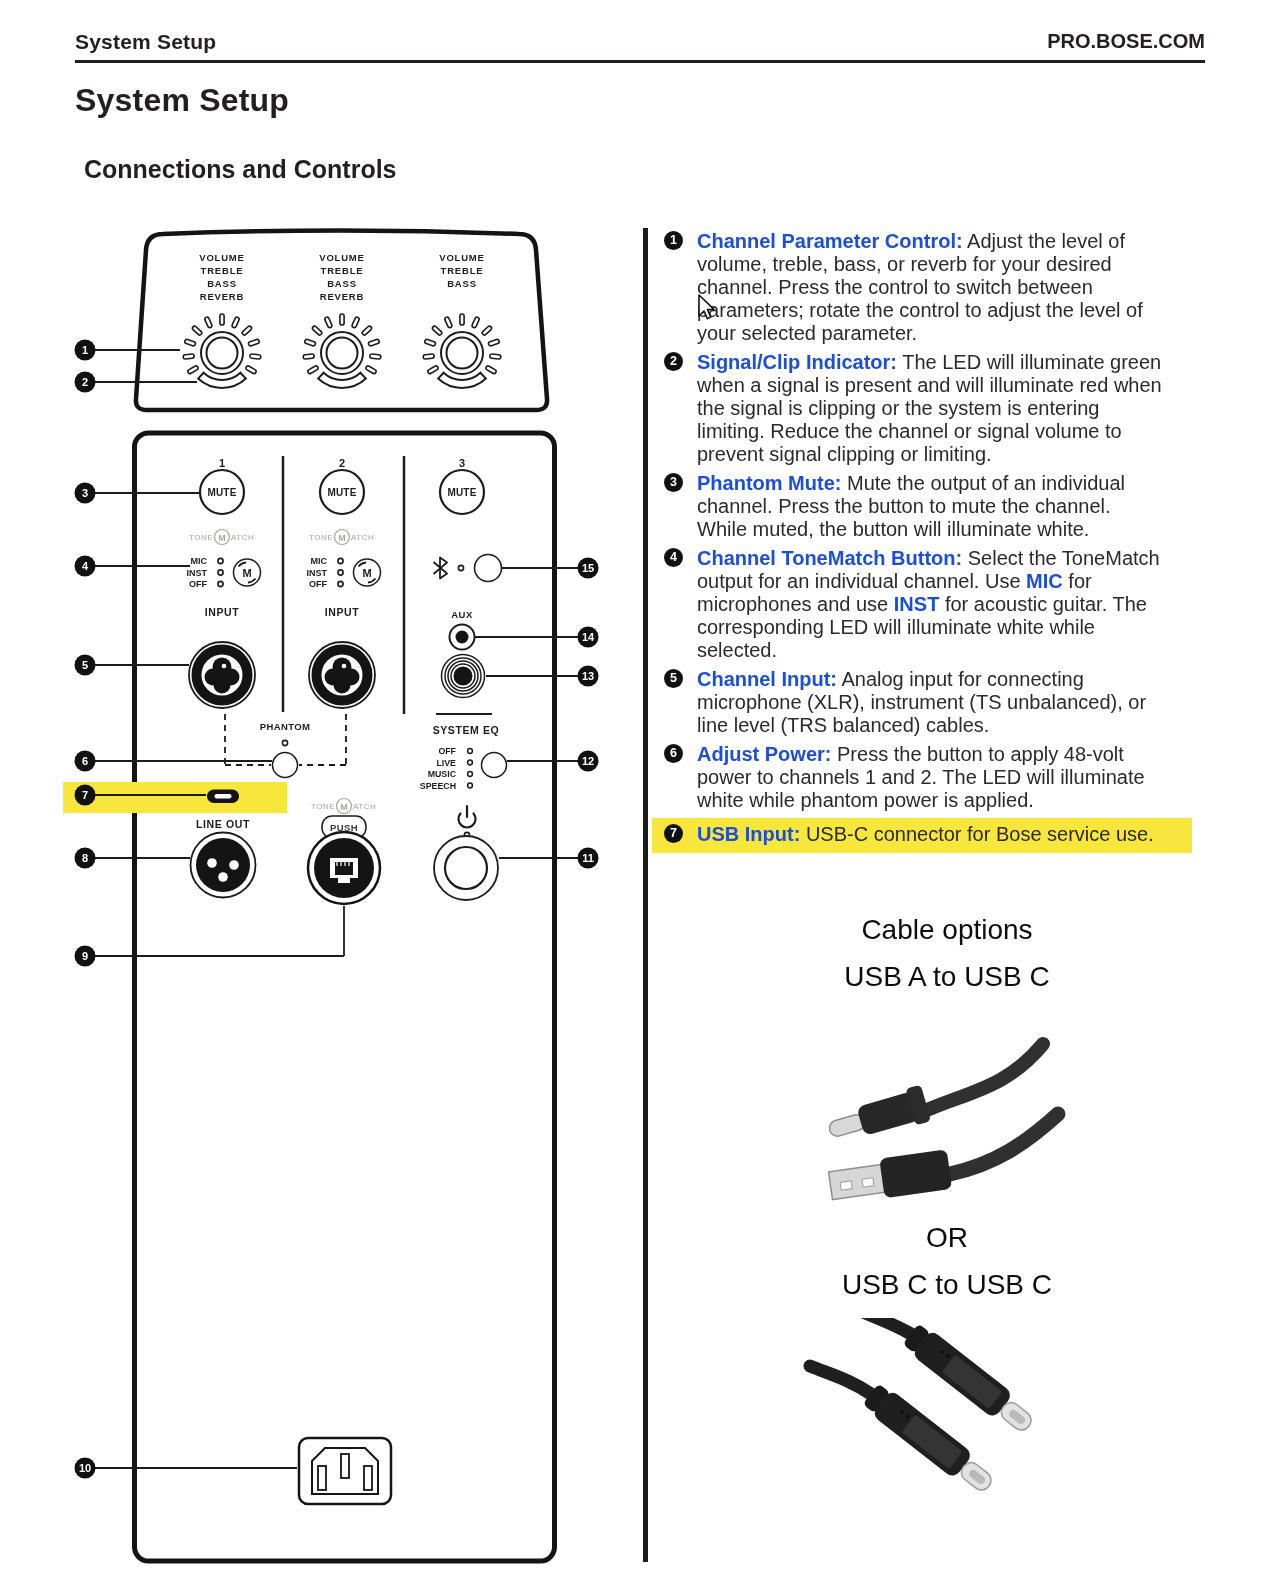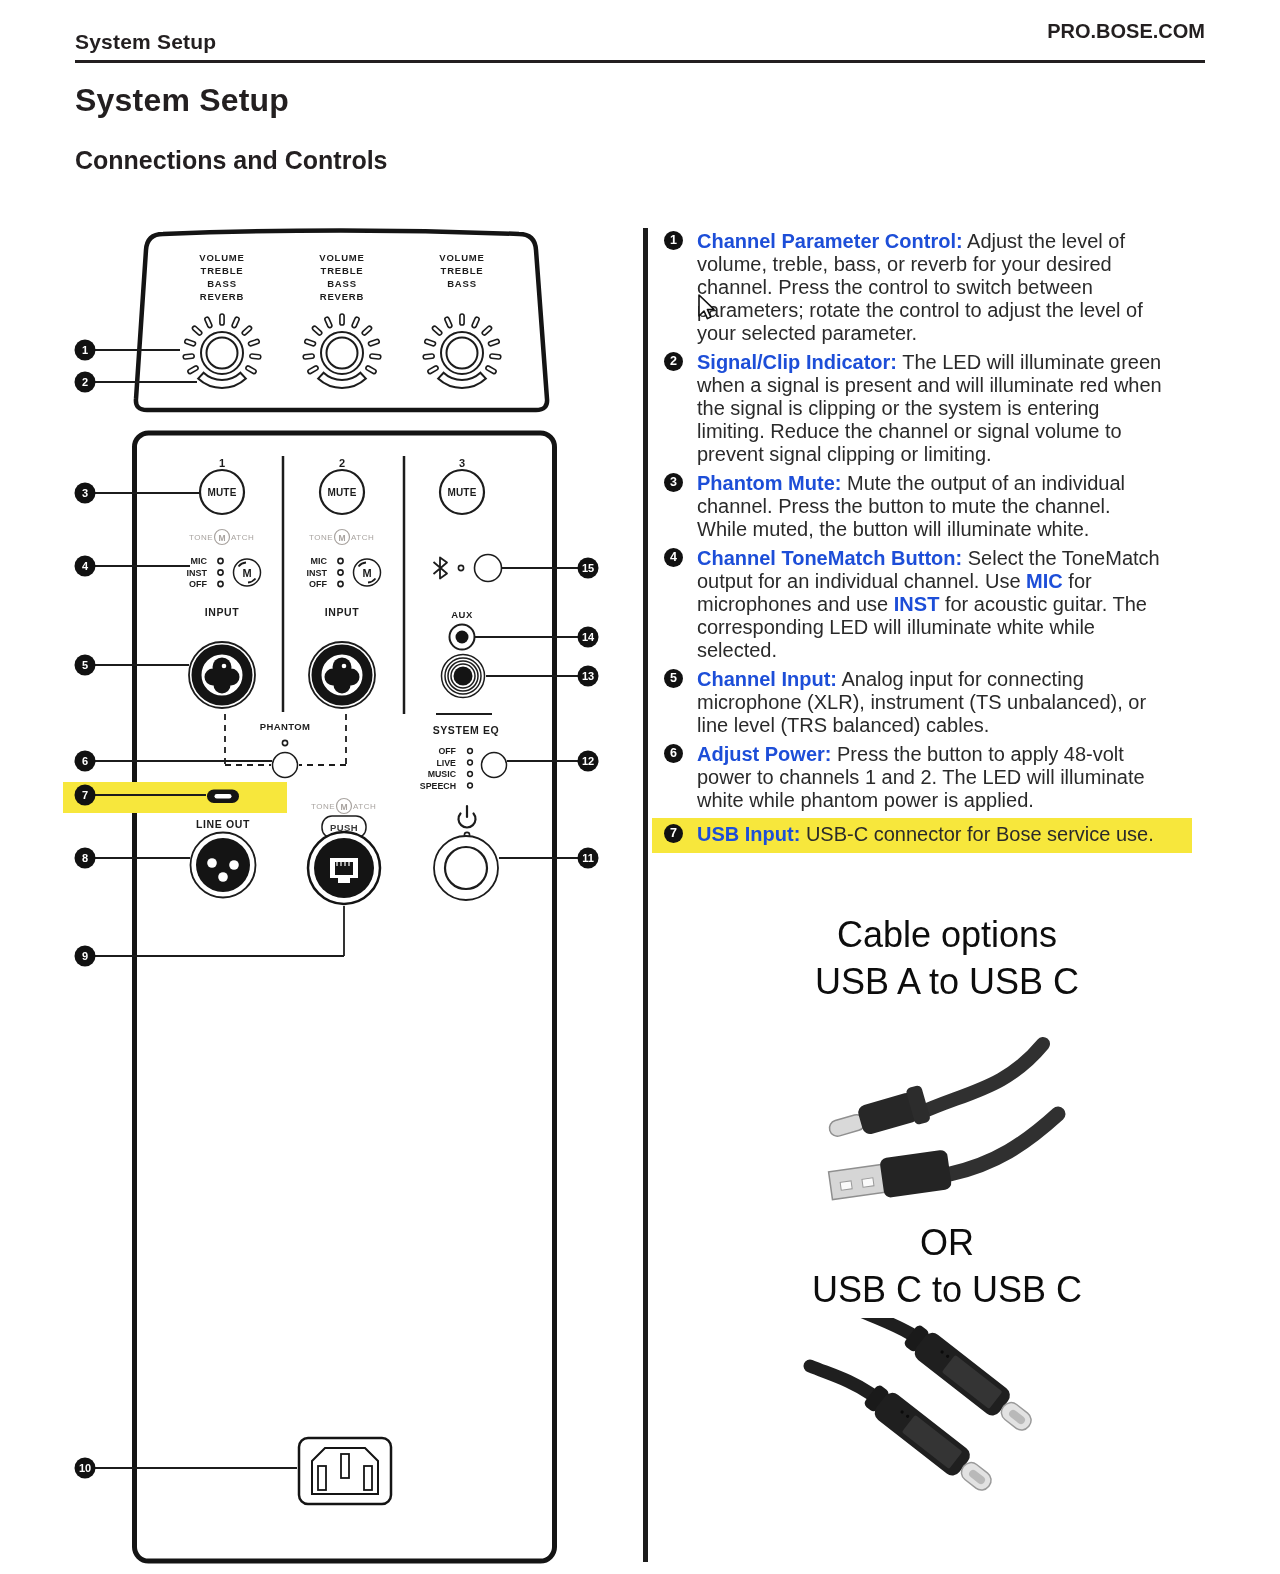--- a/index.html
+++ b/index.html
@@ -1,39 +1,39 @@
 <!DOCTYPE html>
 <html style="--hl: #f7e73c;"><head>
 <meta charset="utf-8">
 <style>
   html,body{margin:0;padding:0;background:#ffffff;}
   body{width:1280px;height:1574px;position:relative;overflow:hidden;
        font-family:"Liberation Sans",sans-serif;color:#1f1f1f;}
   .abs{position:absolute;}
   
   .hdr-small{top:30px;left:75px;font-size:21px;font-weight:700;letter-spacing:.2px;color:#231f20;}
-  .hdr-site{top:20px;right:75px;font-size:20px;font-weight:700;color:#231f20;}
+  .hdr-site{top:30px;right:75px;font-size:20px;font-weight:700;color:#231f20;}
   .hdr-rule{top:60px;left:75px;width:1130px;height:3px;background:#231f20;}
   .page-title{top:82px;left:75px;font-size:32px;font-weight:800;color:#231f20;letter-spacing:.2px;}
   .section-title{top:146px;left:75px;font-size:25px;font-weight:800;color:#231f20;}
   
   .col-bar{top:228px;left:643px;width:5px;height:1334px;background:#1c1c1c;}
   .textcol{top:230px;left:664px;width:500px;font-size:20px;line-height:23px;color:#2a2a2a;}
   .item{position:relative;padding-left:33px;margin-bottom:6px;}
   .item .num{position:absolute;left:0;top:1px;width:19px;height:19px;border-radius:50%;
              background:#111;color:#fff;font-size:12.5px;font-weight:700;text-align:center;
              line-height:19px;}
   .item b{color:#1d4ed8;}
   .item.hl{background:var(--hl);margin-left:-12px;padding-left:45px;margin-right:-28px;
            padding-right:28px;padding-top:5px;padding-bottom:7px;margin-top:2px;}
   .item.hl .num{left:12px;top:6px;}
   .note i{font-weight:400;}
   .note .note-b{font-weight:700;font-style:italic;}
   
-  .cable-h{left:664px;width:566px;text-align:center;font-size:36px;color:#0d0d0d;
+  .cable-h{left:664px;width:566px;text-align:center;font-size:28px;color:#0d0d0d;
            font-family:"Liberation Sans",sans-serif;}
   
   svg text{font-family:"Liberation Sans",sans-serif;fill:#1c1c1c;}
   .kl{font-size:9.5px;font-weight:700;letter-spacing:.8px;}
   .chn{font-size:11px;font-weight:700;}
   .mut{font-size:10px;font-weight:700;letter-spacing:.2px;}
   .tml{font-size:8px;letter-spacing:.5px;fill:#a8a39f;}
   .tmm{font-size:8.5px;fill:#a8a39f;font-weight:700;}
   .pre{font-size:9px;font-weight:700;}
   .big{font-size:10.5px;font-weight:700;letter-spacing:.6px;}
@@ -44,21 +44,21 @@
   .s18{stroke:#1c1c1c;stroke-width:1.8;fill:none;}
   .s2{stroke:#1c1c1c;stroke-width:2;fill:#fff;}
 </style>
 </head>
 <body>
 
 <div class="abs hdr-small">System Setup</div>
 <div class="abs hdr-site">PRO.BOSE.COM</div>
 <div class="abs hdr-rule"></div>
 <h1 class="abs page-title" style="margin:0">System Setup</h1>
-<h2 class="abs section-title" style="margin:0">Connections and Controls</h2>
+<h2 class="abs section-title" style="margin:9px">Connections and Controls</h2>
 
 <svg class="abs" style="top:220px;left:0" width="640" height="1354" viewBox="0 0 640 1354">
 
   <g>
     <path d="M147,190 Q135,190 136,179 L146,30 Q147,14 163,14 Q341,7 519,14 Q535,14 536,30 L547,179 Q548,190 536,190 Z" fill="#fff" stroke="#141414" stroke-width="4.5" stroke-linejoin="round"></path>
 
     <g id="knobA">
       <g fill="#fff" stroke="#1c1c1c" stroke-width="1.6">
         <rect x="219.9" y="94" width="4.2" height="11" rx="2.1" transform="rotate(-120 222 133)"></rect>
         <rect x="219.9" y="94" width="4.2" height="11" rx="2.1" transform="rotate(-96 222 133)"></rect>

